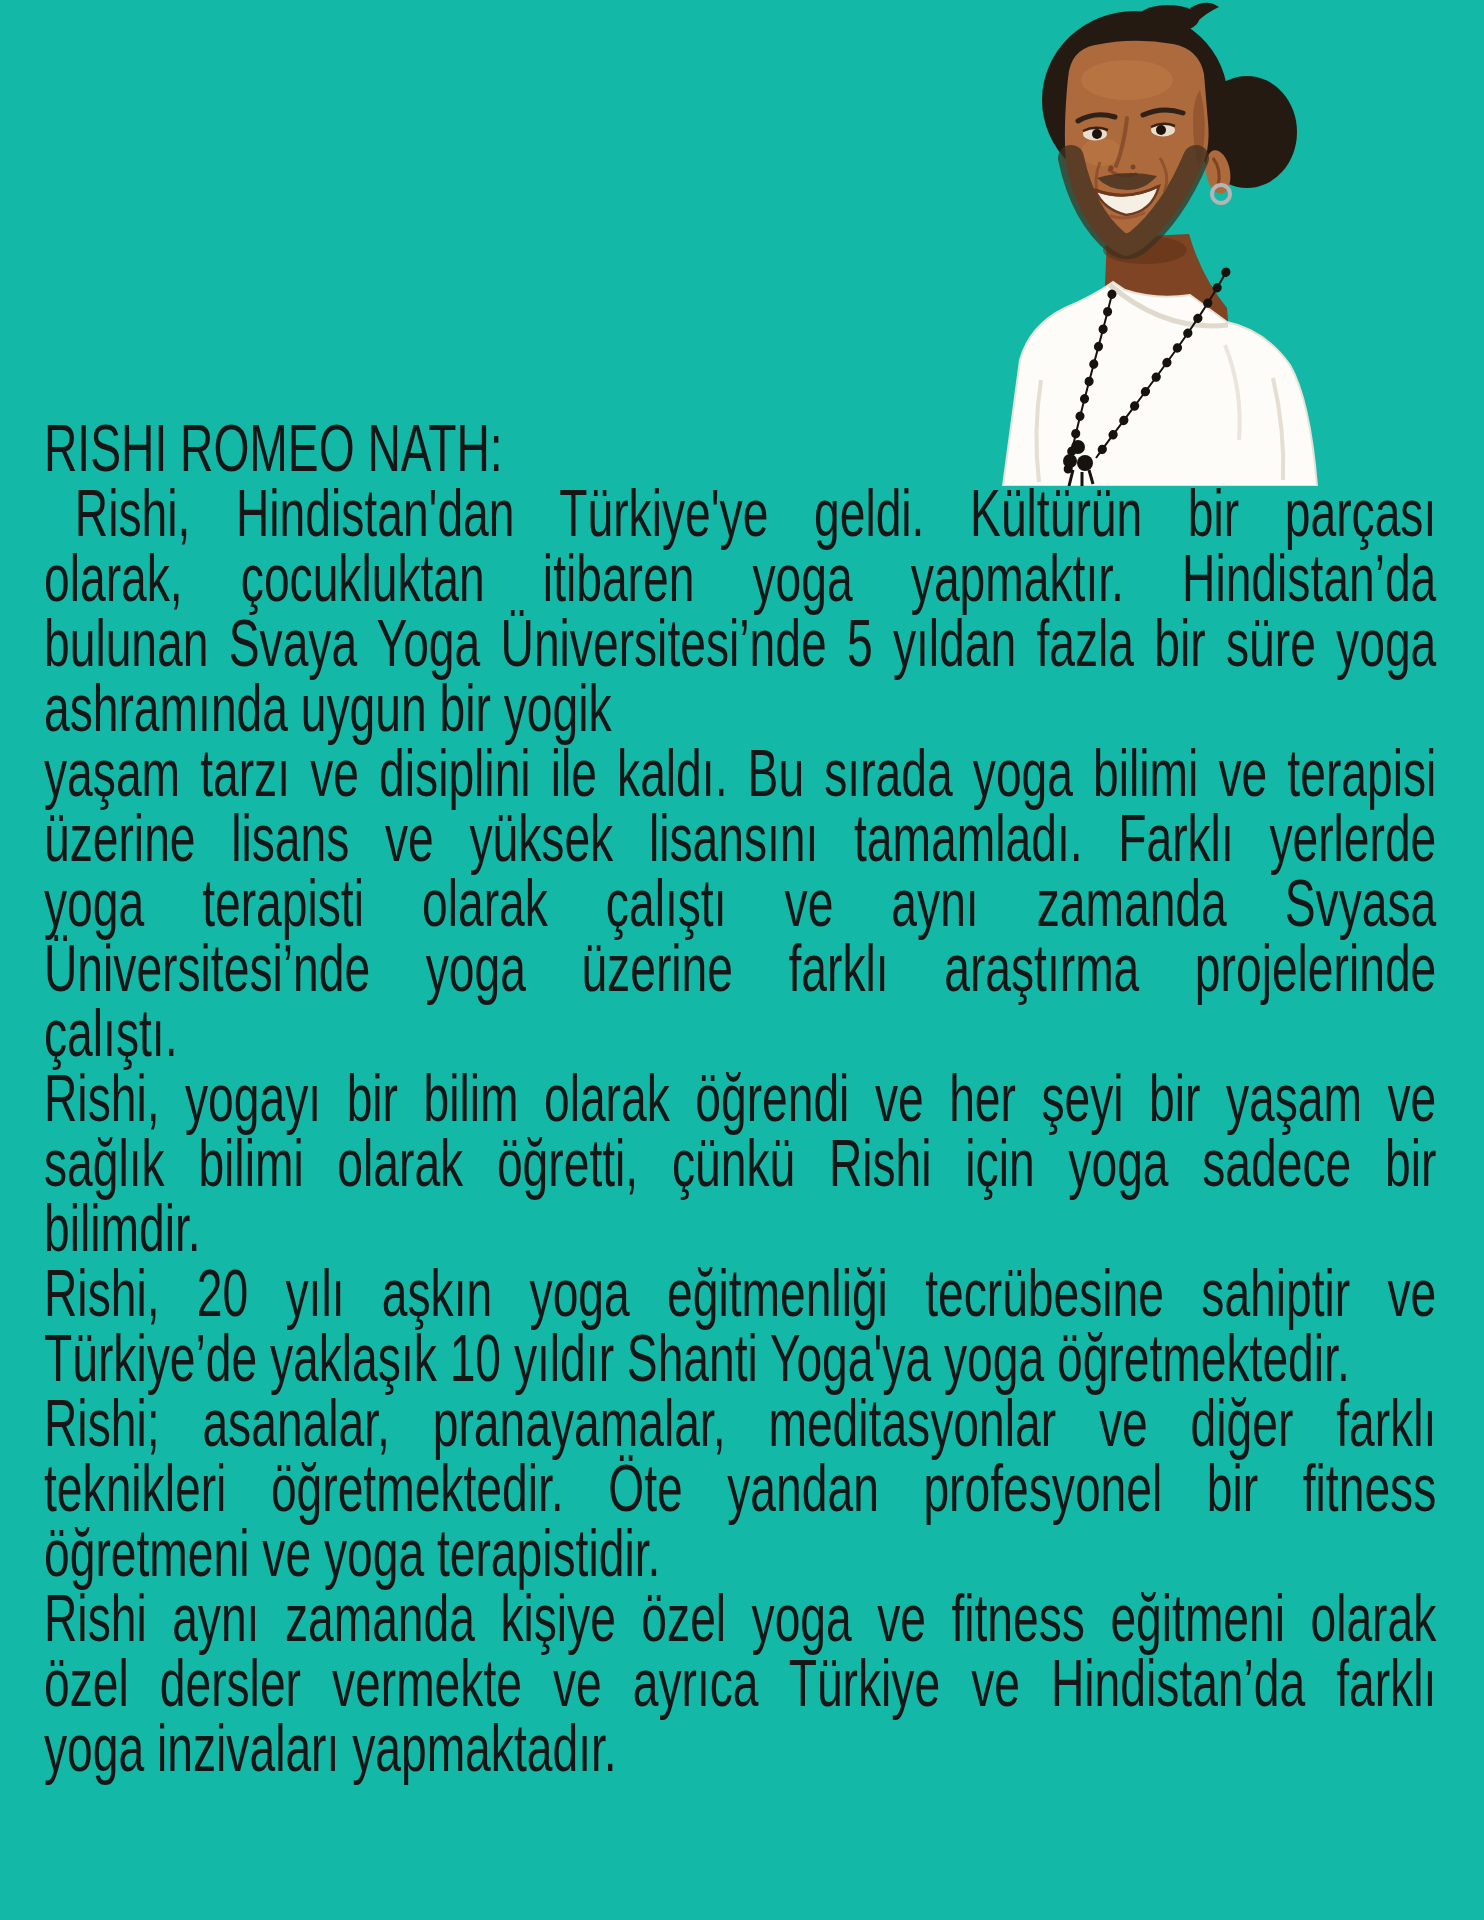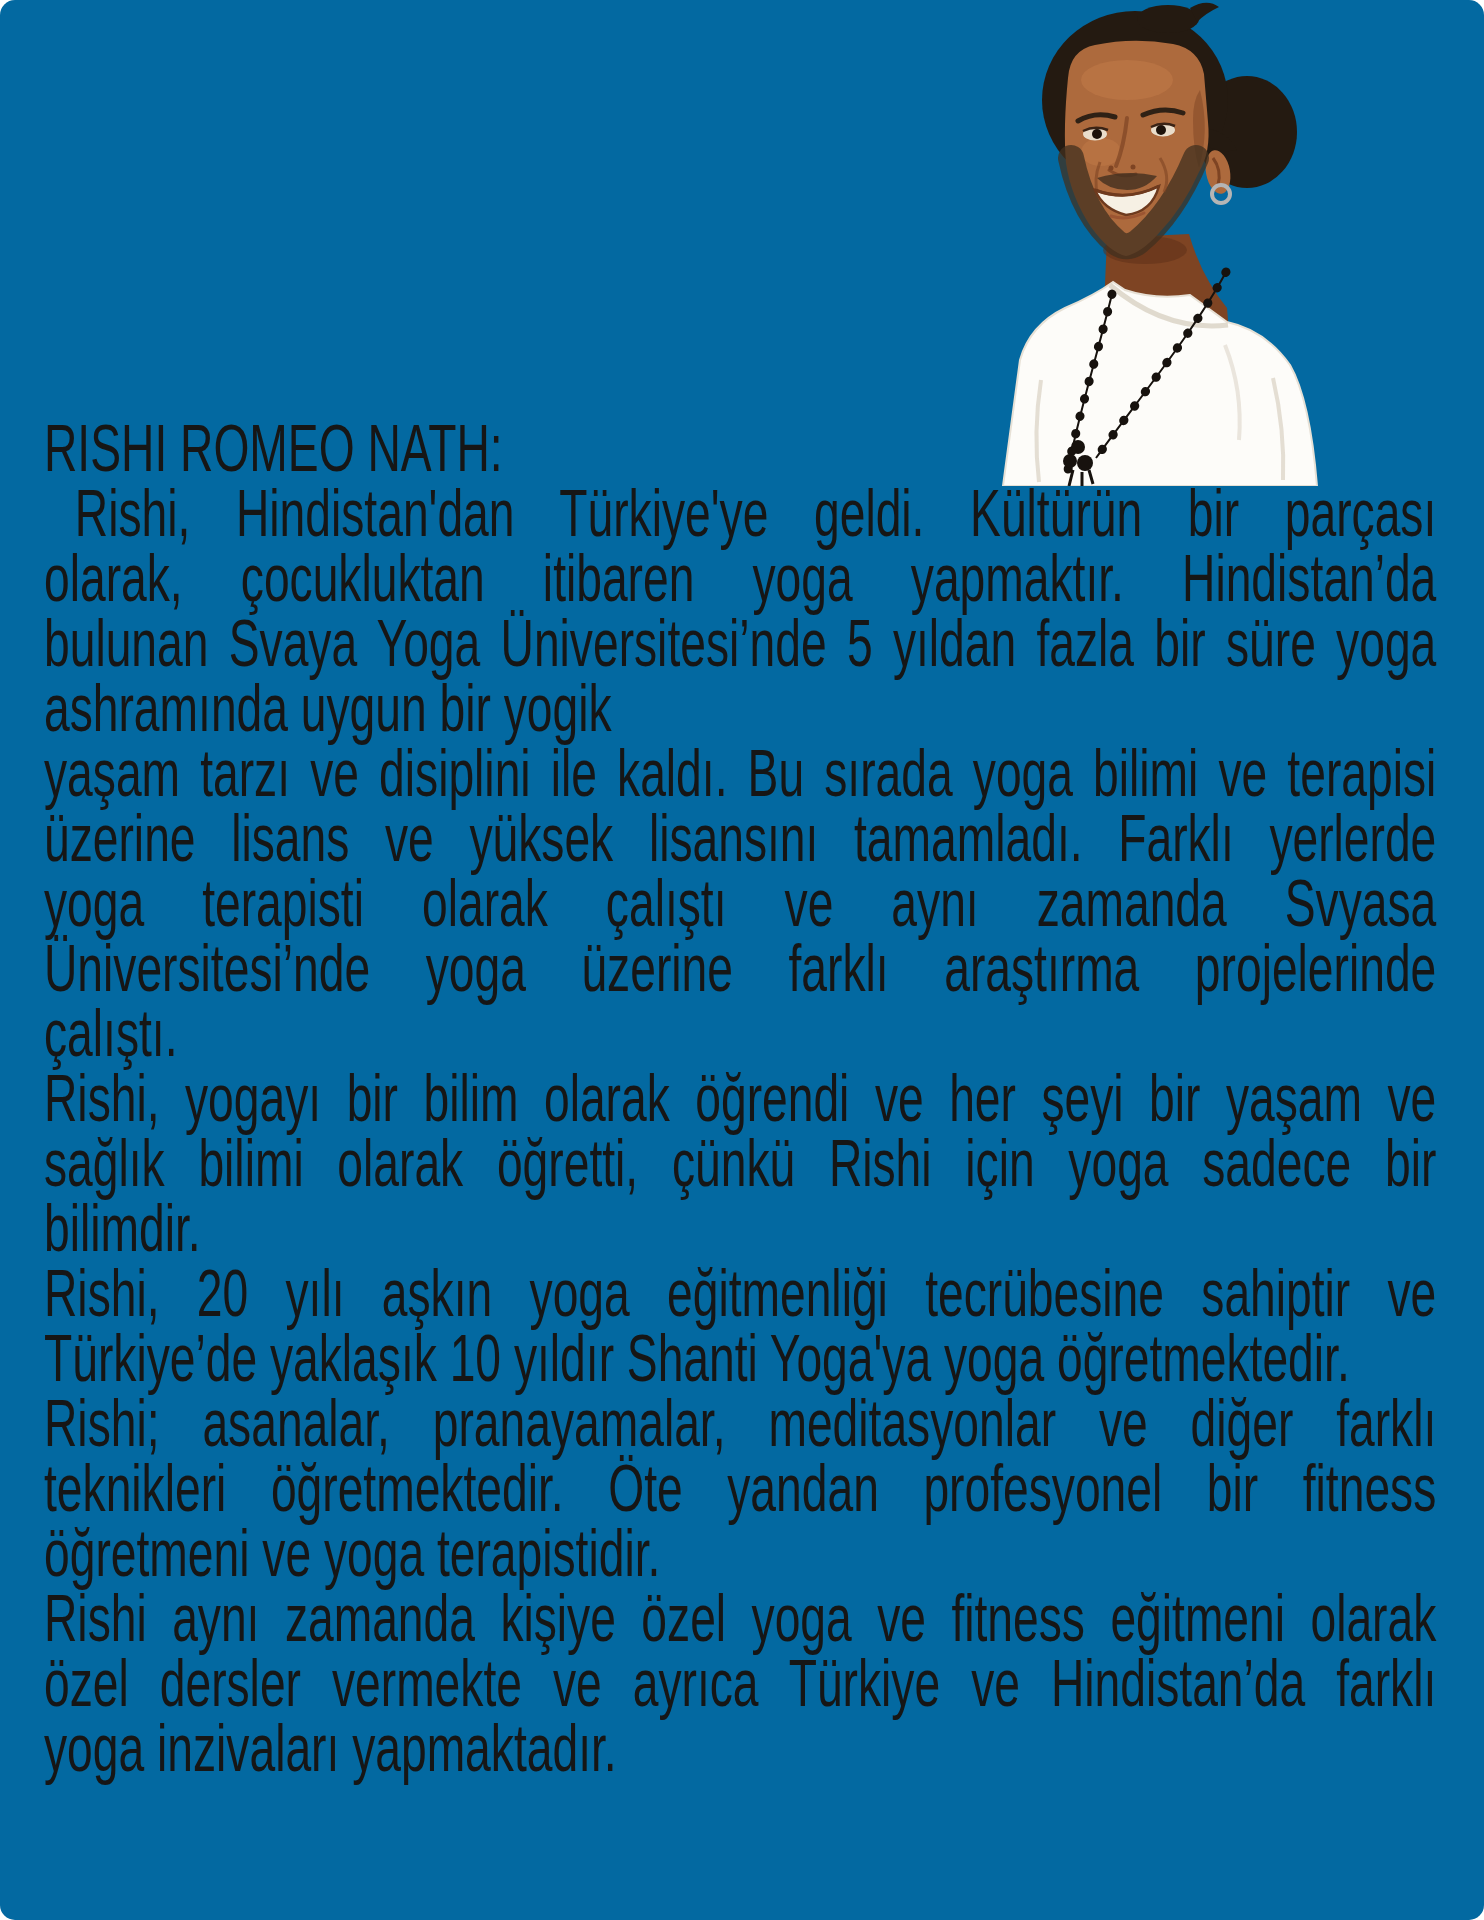--- a/index.html
+++ b/index.html
@@ -33,21 +33,21 @@
     font-weight: 400;
   }
   .bio .line { height: 65px; text-align: left; white-space: normal; }
   .bio .line.j { text-align: justify; text-align-last: justify; }
   .bio .line.indent { padding-left: 44px; }
   .bio .title { text-align: left; }
 </style>
 </head>
 <body>
 
-<div class="page" style="background: #0369a1; border-radius: 15px;">
+<div class="page" style="background: #14b8a6;">
 
   <svg class="photo" viewBox="0 0 370 486" xmlns="http://www.w3.org/2000/svg">
 
     <g>
       <ellipse cx="272" cy="132" rx="50" ry="56" fill="#241a11"></ellipse>
       <ellipse cx="160" cy="100" rx="93" ry="89" fill="#241a11"></ellipse>
       <ellipse cx="193" cy="19" rx="31" ry="14" fill="#241a11"></ellipse>
       <path d="M215,8 Q232,-2 244,7 Q231,13 222,22 Z" fill="#241a11"></path>
     </g>
 

